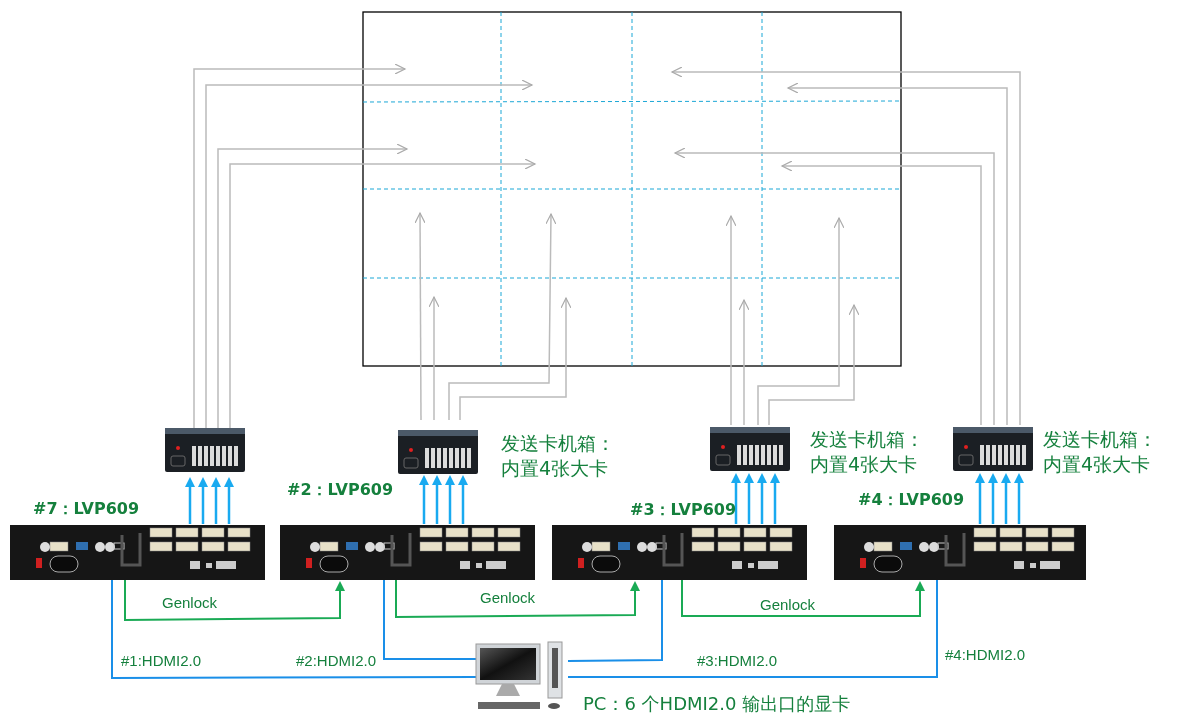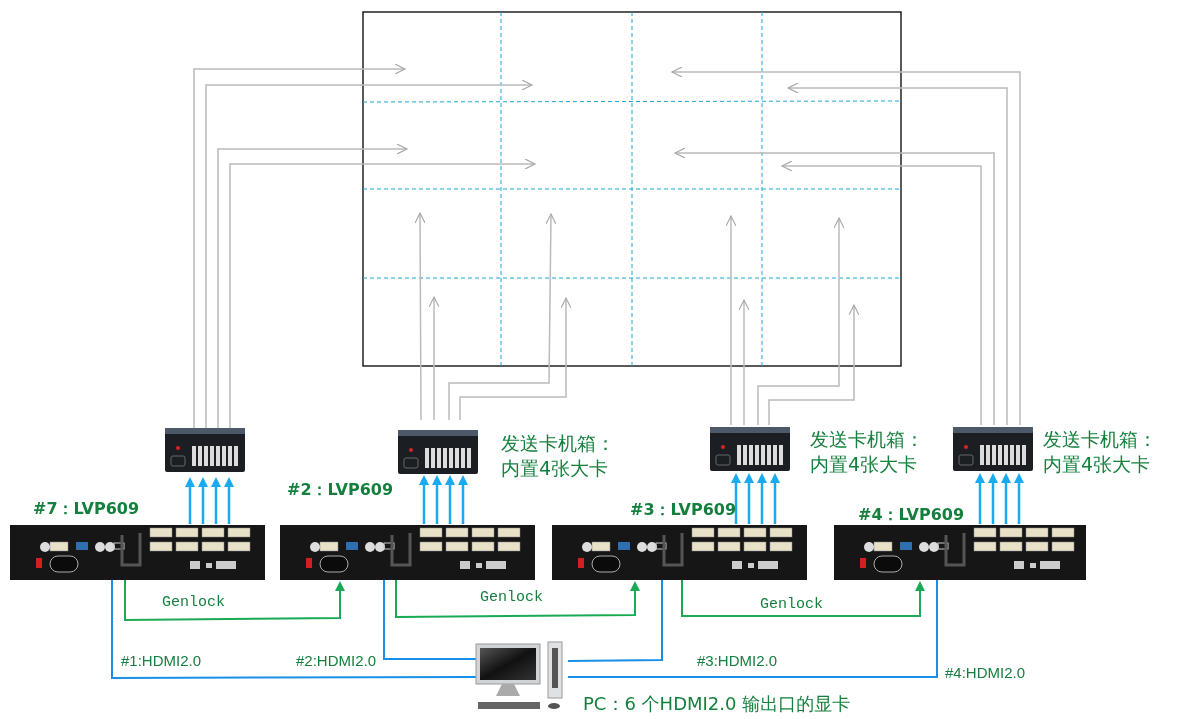--- a/index.html
+++ b/index.html
@@ -2,21 +2,21 @@
 <html><head>
 <meta charset="utf-8">
 <style>
   html, body { margin:0; padding:0; background:#ffffff; }
   body { width:1177px; height:719px; position:relative; overflow:hidden;
          font-family:"DejaVu Sans", "Liberation Sans", sans-serif; }
   #diagram { position:absolute; left:0; top:0; }
   .lbl { position:absolute; color:#15803d; white-space:nowrap; }
   .chassis-label { font-size:19px; line-height:25px; }
   .unit-title { font-size:16px; font-weight:bold; font-family:"DejaVu Sans", sans-serif; }
-  .genlock { font-size:15px; font-family:Liberation Mono, monospace; }
+  .genlock { font-size:15px; font-family:Liberation Sans, sans-serif; }
   .hdmi { font-size:15px; font-family:Liberation Sans, sans-serif; }
   .pc-caption { font-size:18px; }
 </style>
 </head>
 <body>
 
 <svg id="diagram" width="1177" height="719" viewBox="0 0 1177 719">
   <defs>
     <marker id="grayArrow" markerWidth="12" markerHeight="10" refX="10" refY="5" orient="auto" markerUnits="userSpaceOnUse">
       <path d="M0,0 L10,5 L0,10" fill="none" stroke="#aaaaaa" stroke-width="1.2"></path>
@@ -306,24 +306,24 @@
   <div>内置4张大卡</div>
 </div>
 <div class="lbl chassis-label" style="left:1043px;top:427px;">
   <div>发送卡机箱：</div>
   <div>内置4张大卡</div>
 </div>
 
 <div class="lbl unit-title" style="left:33px;top:499px;">#7：LVP609</div>
 <div class="lbl unit-title" style="left:287px;top:480px;">#2：LVP609</div>
 <div class="lbl unit-title" style="left:598px;top:500px;margin-left:32px;">#3：LVP609</div>
-<div class="lbl unit-title" style="left:858px;top:505px;">#4：LVP609</div>
+<div class="lbl unit-title" style="left:858px;top:490px;">#4：LVP609</div>
 
 <div class="lbl genlock" style="left:162px;top:594px;">Genlock</div>
 <div class="lbl genlock" style="left:480px;top:589px;">Genlock</div>
 <div class="lbl genlock" style="left:760px;top:596px;">Genlock</div>
 
 <div class="lbl hdmi" style="left:121px;top:652px;">#1:HDMI2.0</div>
 <div class="lbl hdmi" style="left:272px;top:652px;margin-left:24px;">#2:HDMI2.0</div>
 <div class="lbl hdmi" style="left:678px;top:652px;margin-left:19px;">#3:HDMI2.0</div>
-<div class="lbl hdmi" style="left:945px;top:664px;">#4:HDMI2.0</div>
+<div class="lbl hdmi" style="left:945px;top:646px;">#4:HDMI2.0</div>
 
 <div class="lbl pc-caption" style="left:583px;top:692px;">PC：6 个HDMI2.0 输出口的显卡</div>
 
 </body></html>

